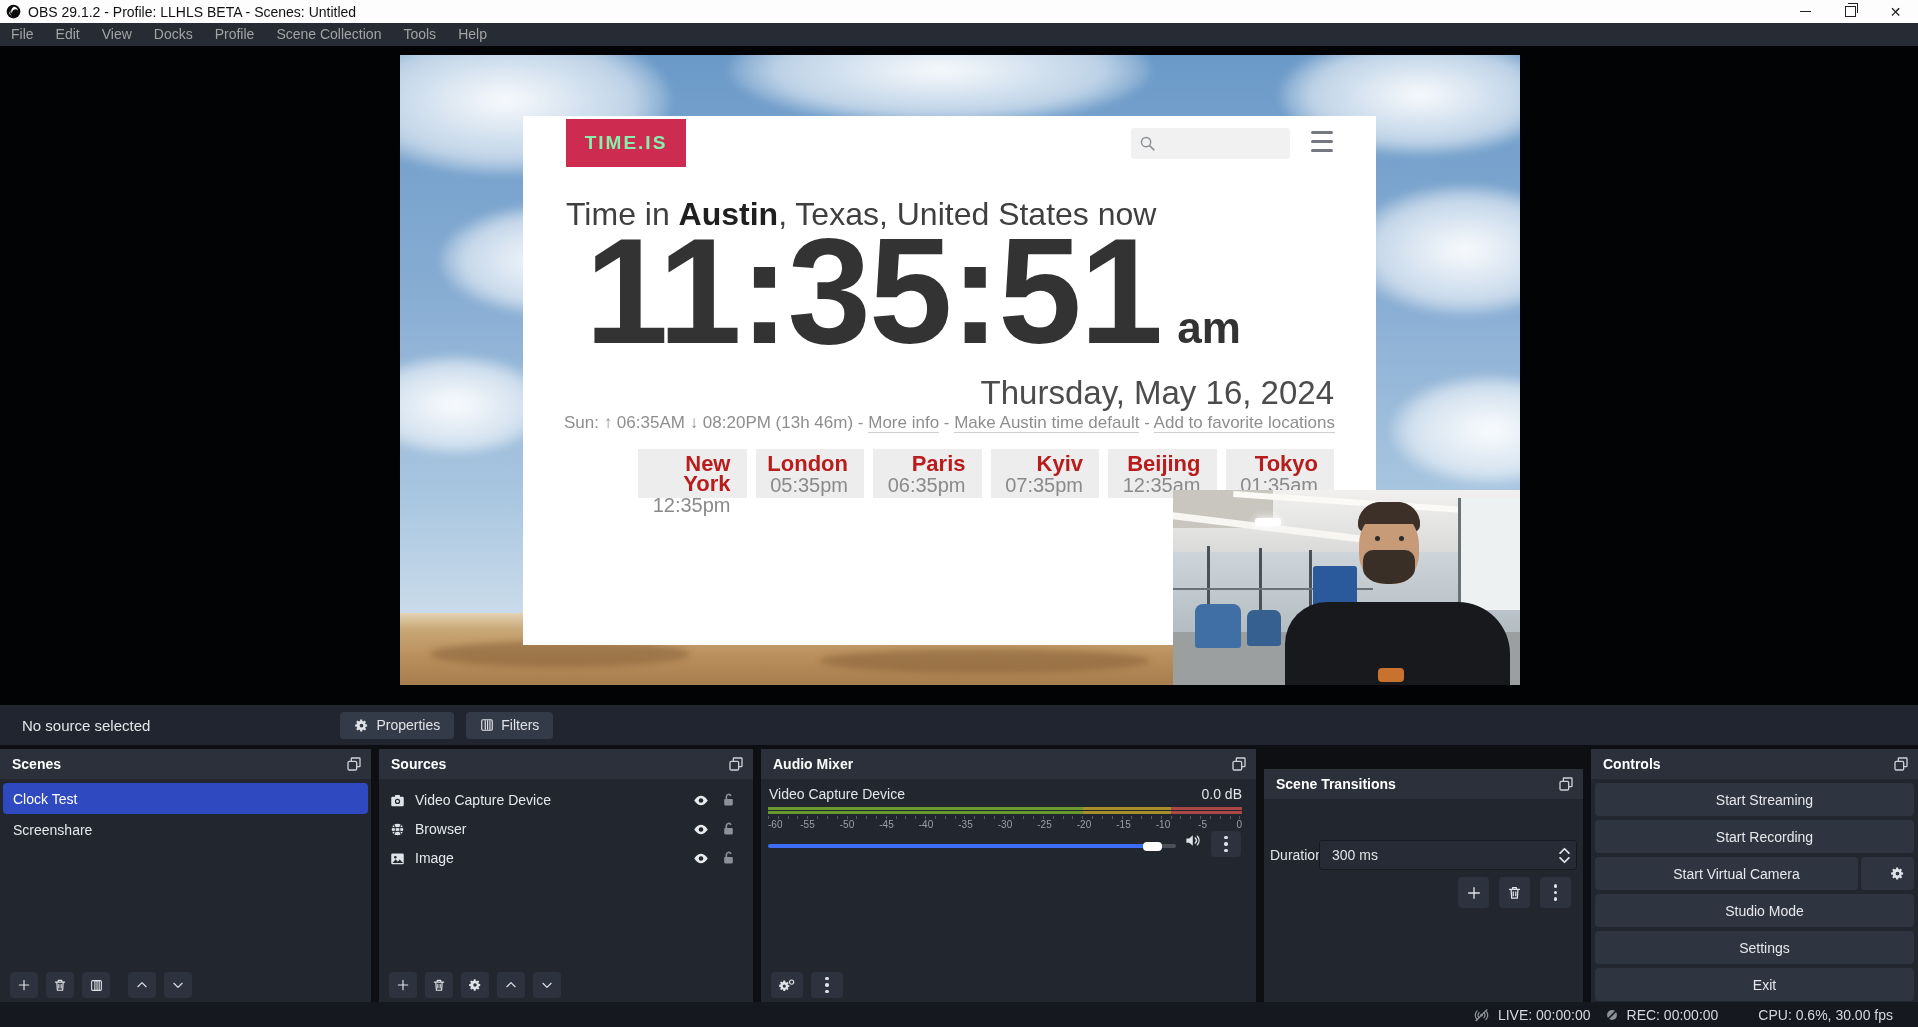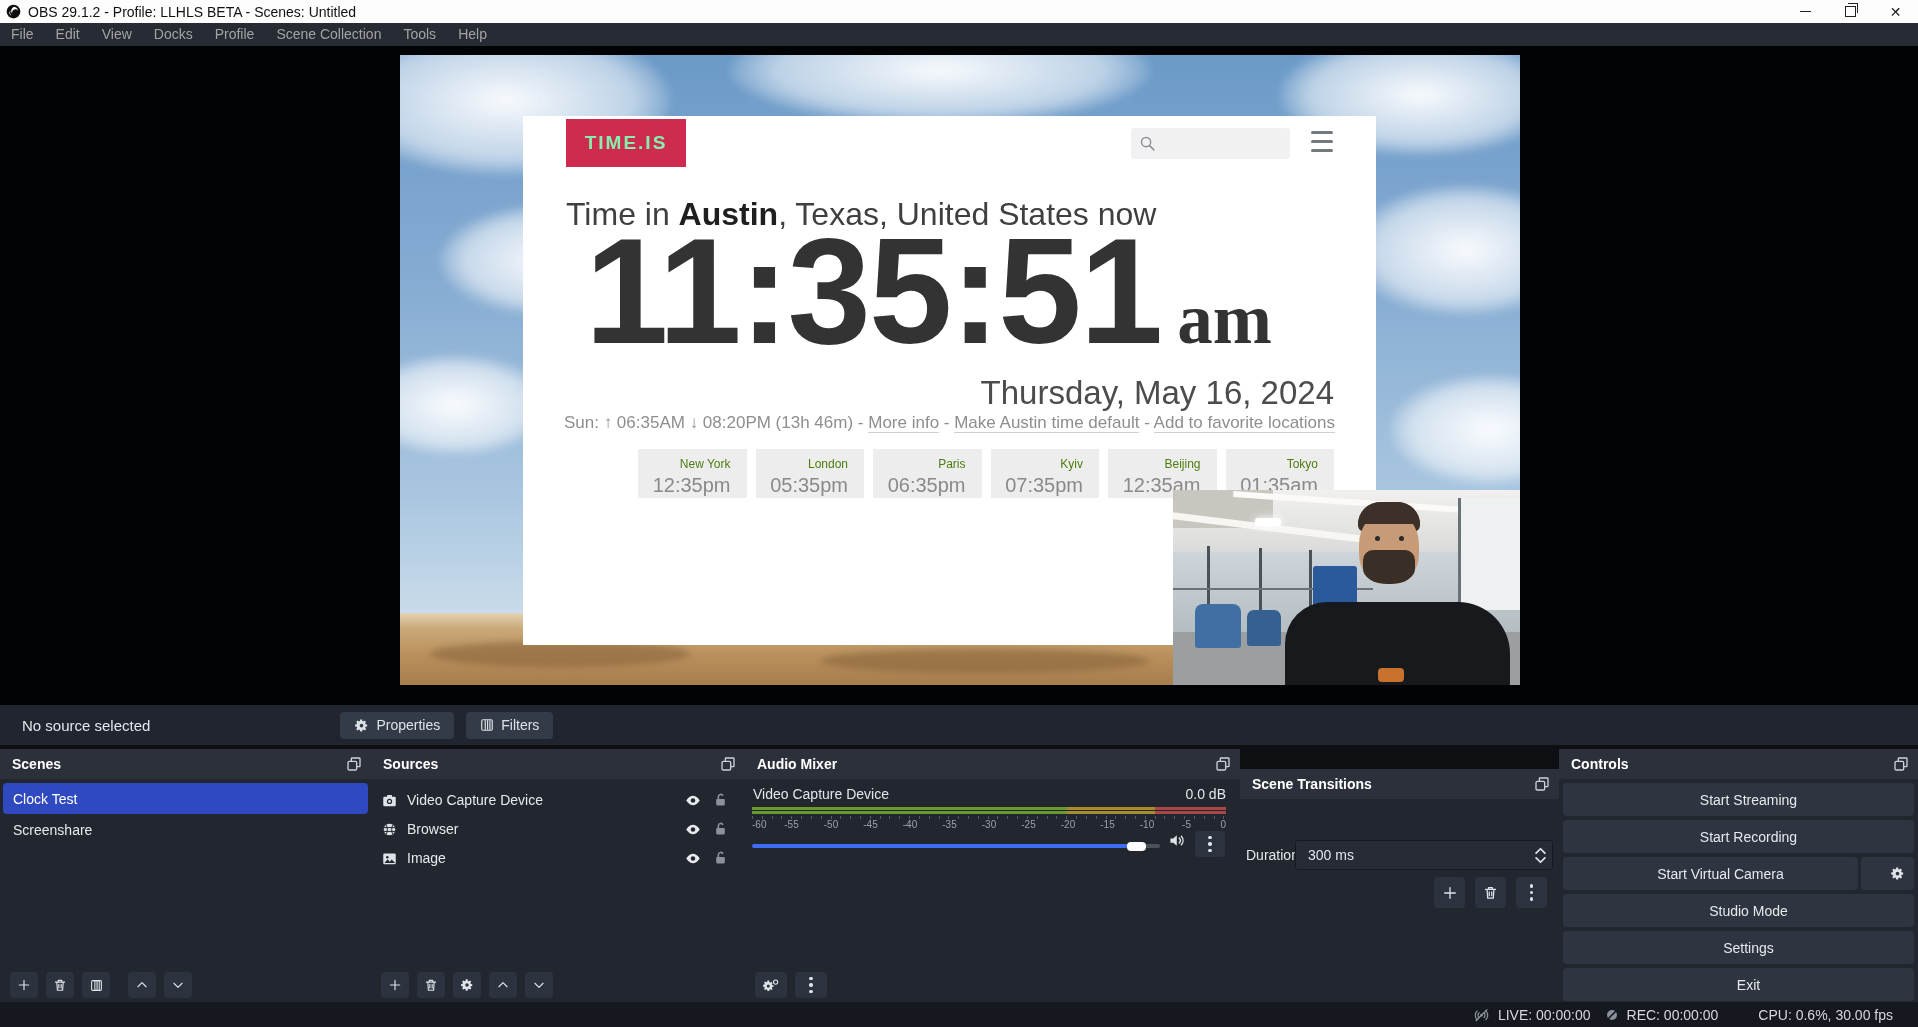--- a/index.html
+++ b/index.html
@@ -39,42 +39,42 @@
   #ti-logo{position:absolute;left:43px;top:3px;width:120px;height:48px;background:var(--timeis-red);
            color:#86efac;font-weight:bold;font-size:19px;letter-spacing:2px;display:flex;align-items:center;justify-content:center;}
   #ti-search{position:absolute;left:608px;top:12px;width:159px;height:31px;background:#f1f1f1;border-radius:3px;
              display:flex;align-items:center;padding-left:8px;box-sizing:border-box;}
   #ti-burger{position:absolute;left:788px;top:15px;width:22px;height:21px;display:flex;flex-direction:column;justify-content:space-between;}
   #ti-burger div{height:3.4px;background:#73797e;border-radius:2px;}
   #ti-heading{position:absolute;left:43px;top:80px;font-size:32px;color:#3f3f3f;white-space:nowrap;}
   #ti-heading b{font-weight:800;color:#1f1f1f;}
   #ti-clock{position:absolute;left:62px;top:100px;white-space:nowrap;color:#333;}
   #ti-clock .digits{font-size:150px;font-weight:700;letter-spacing:-2px;line-height:1;}
-  #ti-clock .ampm{font-size:71px;font-weight:700;margin-left:16px;font-family:Liberation Serif, serif;}
+  #ti-clock .ampm{font-size:44px;font-weight:700;margin-left:16px;}
   #ti-date{position:absolute;right:42px;top:258px;font-size:33px;color:#4c4c4c;}
   #ti-sun{position:absolute;left:0;top:297px;width:100%;text-align:center;font-size:17px;color:#8e8e8e;white-space:nowrap;}
   #ti-sun .tlink{color:#8e8e8e;border-bottom:1px solid #cfcfcf;text-decoration:none;}
   #ti-cities{position:absolute;left:115px;right:42px;top:333px;display:flex;gap:9px;}
   .citybox{flex:1;height:49px;background:#ededed;text-align:right;padding:5px 16px 0 0;box-sizing:border-box;}
-  .citybox .cname{font-size:12px;font-weight:400;color:#4d7c0f;line-height:20px;}
+  .citybox .cname{font-size:22px;font-weight:700;color:#b91c1c;line-height:20px;}
   .citybox .ctime{font-size:20px;color:#8a8a8a;line-height:22px;}
   
   #webcam{position:absolute;left:773px;top:435px;width:347px;height:195px;overflow:hidden;
           background:linear-gradient(180deg,#f1f0ee 0%,#dddedc 28%,#bcc1c3 55%,#9b9fa1 100%);}
   .wc{position:absolute;}
   
   #source-toolbar{position:absolute;left:0;top:705px;width:100%;height:40px;background:#21252f;
                   display:flex;align-items:center;color:#e4e6ea;font-size:15px;}
   #source-toolbar .status{margin-left:22px;}
   .tb-btn{height:27px;background:#343b48;border-radius:4px;display:flex;align-items:center;gap:7px;
           padding:0 14px;color:#dfe2e7;font-size:14px;margin-left:12px;}
   #props-btn{margin-left:190px;}
   
   #docks{position:absolute;left:0;top:745px;width:100%;height:257px;background:var(--gap);
-         display:flex;gap:0;padding-top:4px;box-sizing:border-box;}
+         display:flex;gap:8px;padding-top:4px;box-sizing:border-box;}
   .panel{background:var(--panel);display:flex;flex-direction:column;position:relative;}
   .panel-header{height:30px;background:var(--panel-header);display:flex;align-items:center;
                 color:#fff;font-size:14px;font-weight:700;padding:0 9px 0 12px;flex:none;}
   .panel-header .popout{margin-left:auto;opacity:.9;}
   .panel-body{flex:1;position:relative;}
   #p-scenes{width:371px;} #p-sources{width:374px;} #p-mixer{width:495px;}
   #p-trans{width:319px;margin-top:20px;} #p-controls{flex:1;}
   
   .scene-item{height:31px;margin:0 3px;display:flex;align-items:center;padding-left:10px;
               color:#e6e8ec;font-size:14px;border-radius:4px;}

